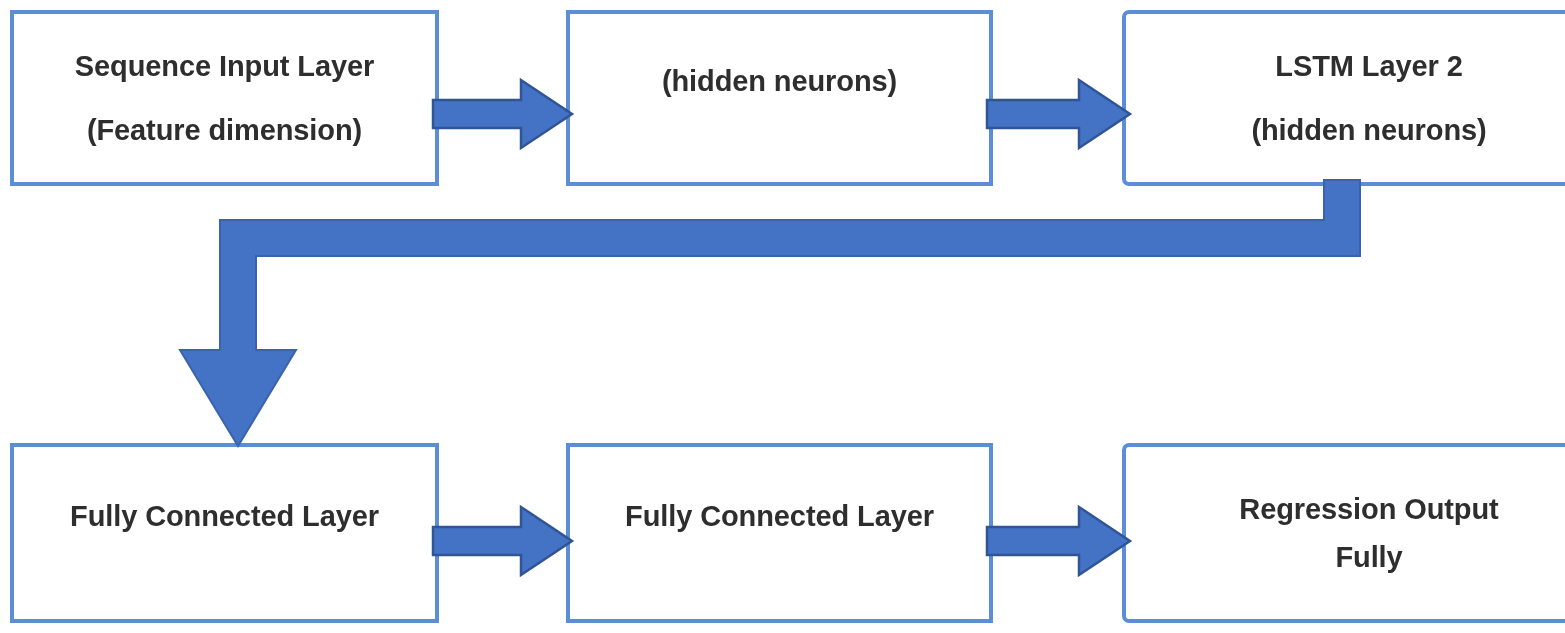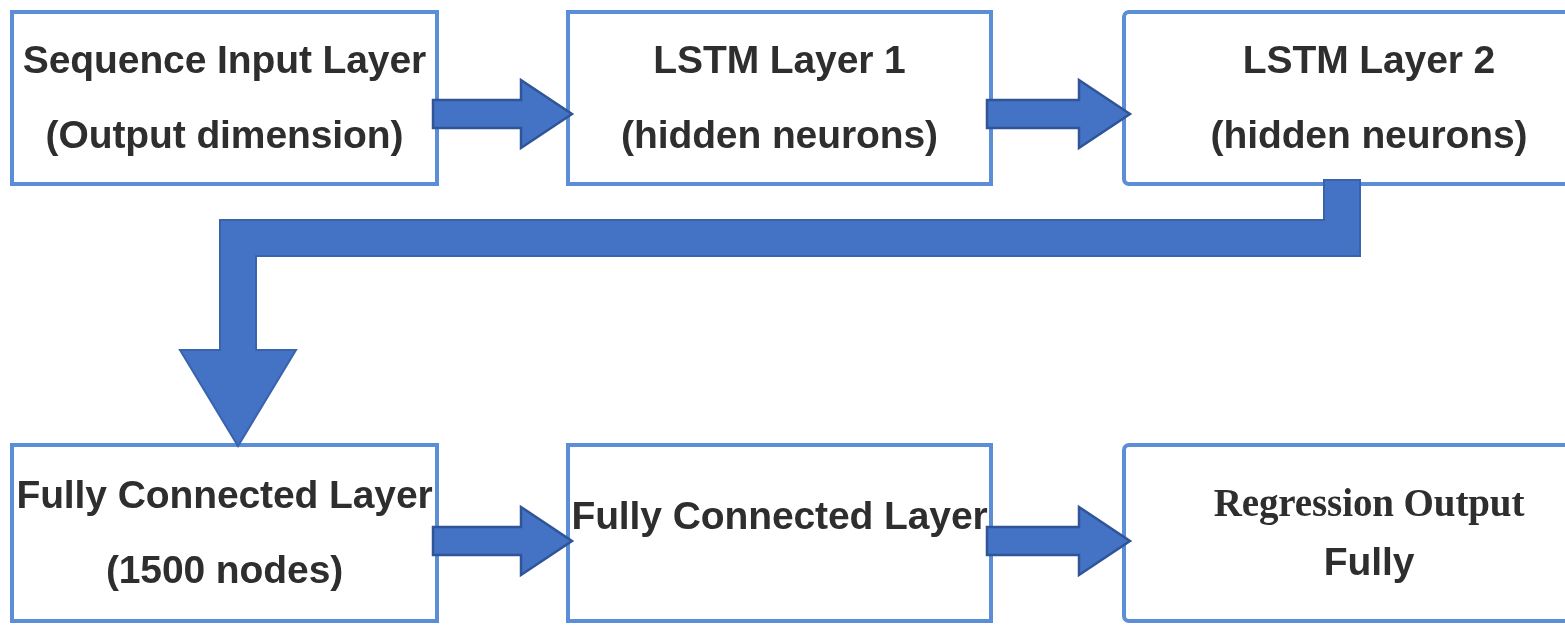--- a/index.html
+++ b/index.html
@@ -24,32 +24,32 @@
     box-sizing: border-box;
     background: #ffffff;
     border: 4px solid #5b8ed6;
     display: flex;
     flex-direction: column;
     align-items: center;
     justify-content: center;
   }
   .node .line {
     color: #2e2e2e;
-    font-size: 39px;
+    font-size: 29px;
     font-weight: 700;
     line-height: 1.05;
     text-align: center;
     white-space: nowrap;
     letter-spacing: -0.1px;
   }
   .node .line.sub {
     font-weight: 700;
   }
   .node.two-line .line:first-child { margin-bottom: 34px; }
-  .node.stacked .line:first-child { margin-bottom: 18px; font-family: Liberation Serif, serif; }
+  .node.stacked .line:first-child { margin-bottom: 18px; }
 
   
   .row-top    { top: 10px;  height: 176px; }
   .row-bottom { top: 443px; height: 180px; }
 
   
   .col-1 { left: 10px;   width: 429px; }
   .col-2 { left: 566px;  width: 427px; }
   .col-3 { left: 1122px; width: 494px; border-radius: 7px; }
 
@@ -72,36 +72,34 @@
   
   #elbow-1 { left: 180px; top: 180px; width: 1180px; height: 268px; }
 </style>
 </head>
 <body>
 
 <div id="canvas">
 
   <div class="node two-line row-top col-1">
     <div class="line">Sequence Input Layer</div>
-    <div class="line sub">(Output dimension)</div>
+    <div class="line sub">(Feature dimension)</div>
   </div>
 
   <div class="node two-line row-top col-2">
-    <div class="line">LSTM Layer 1</div>
     <div class="line sub">(hidden neurons)</div>
   </div>
 
   <div class="node two-line row-top col-3">
     <div class="line">LSTM Layer 2</div>
     <div class="line sub">(hidden neurons)</div>
   </div>
 
   <div class="node two-line row-bottom col-1">
     <div class="line">Fully Connected Layer</div>
-    <div class="line sub">(1500 nodes)</div>
   </div>
 
   <div class="node two-line row-bottom col-2">
     <div class="line">Fully Connected Layer</div>
   </div>
 
   <div class="node stacked row-bottom col-3">
     <div class="line">Regression Output</div>
     <div class="line sub">Fully</div>
   </div>

